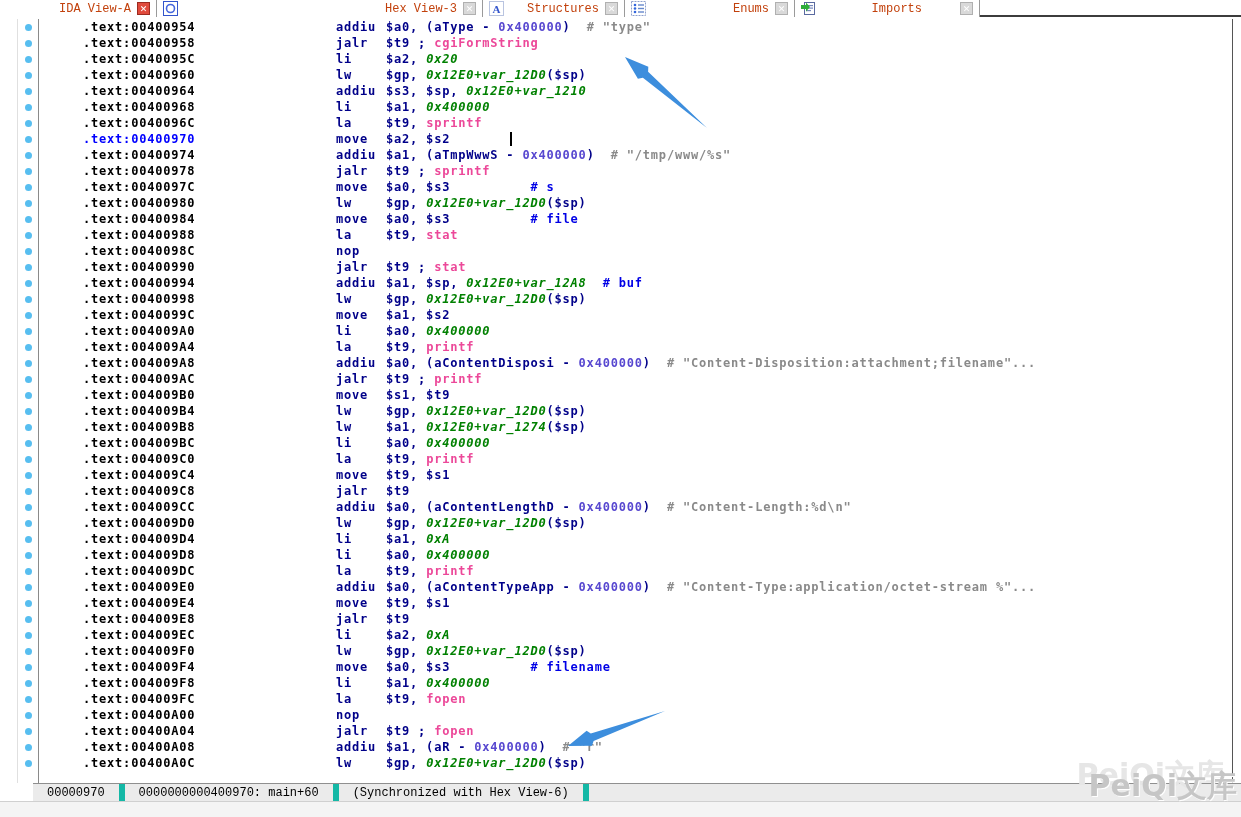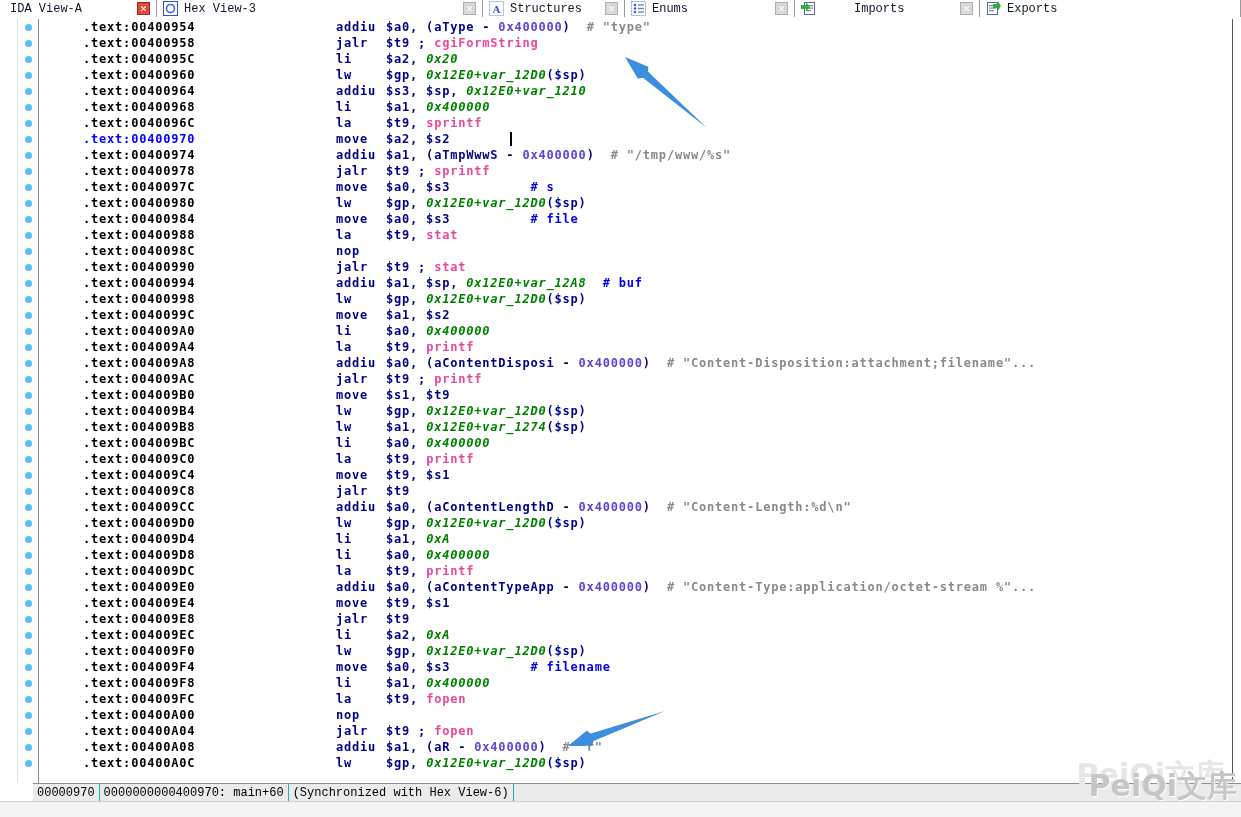--- a/index.html
+++ b/index.html
@@ -4,22 +4,22 @@
 <style>
   * { margin:0; padding:0; box-sizing:border-box; }
   html,body { width:1241px; height:817px; overflow:hidden; background:#ffffff;
               font-family:"Liberation Sans", sans-serif; }
 
   
   .tabbar { position:absolute; left:0; top:0; width:1241px; height:17px;
             display:flex; background:#ffffff; border-bottom:2px solid #3c3c3c; }
   .tab { position:relative; height:17px; display:flex; align-items:center;
          border-right:1px solid #9a9a9a; background:#ffffff; padding:0 4px; }
-  .tab .tlabel { flex:1; text-align:left; font:12px "Liberation Mono", monospace;
-                 color:#0f172a; white-space:nowrap; padding:0 6px; }
+  .tab .tlabel { flex:1; text-align:right; font:12px "Liberation Mono", monospace;
+                 color:#c2410c; white-space:nowrap; padding:0 6px; }
   .tab .ticon { width:15px; height:15px; flex:0 0 15px; margin-left:2px; }
   .closebox { width:13px; height:13px; flex:0 0 13px; display:flex; align-items:center;
               justify-content:center; font:bold 9px "DejaVu Sans", sans-serif;
               color:#ffffff; margin-right:2px; }
   .closebox.red  { background:#e04a3c; border:1px solid #9c2a20; }
   .closebox.gray { background:#d9d9d9; border:1px solid #b0b0b0; }
 
   
   .panel { position:absolute; left:17px; top:19px; width:1216px; height:764px;
            background:#ffffff; border-left:1px solid #e0e0e0; border-right:1px solid #555; }
@@ -40,21 +40,21 @@
   .t-v { color:#5848d0; }
   .t-f { color:#ec4899; }
   .t-c { color:#8a8a8a; }
   .t-b { color:#0000e6; }
   .caret { position:absolute; top:1px; width:2px; height:14px; background:#000; }
 
   
   .statusbar { position:absolute; left:33px; top:783px; width:1208px; height:18px;
                background:#ebebeb; border-top:1px solid #8f8f8f; display:flex;
                align-items:center; font:12px "Liberation Mono", monospace; color:#000; }
-  .scell { padding:0 4px; border-right:1px solid #14b8a6; height:100%;
+  .scell { padding:0 14px; border-right:6px solid #14b8a6; height:100%;
            display:flex; align-items:center; white-space:nowrap; }
   .bottomstrip { position:absolute; left:0; top:801px; width:1241px; height:16px;
                  background:#f4f4f4; border-top:1px solid #d0d0d0; }
   .leftgutter-bottom { position:absolute; left:0; top:783px; width:33px; height:18px; background:#ffffff; }
 
   
   .arrow-svg { position:absolute; pointer-events:none; }
   .watermark-wrap { position:absolute; right:4px; bottom:10px; z-index:50; pointer-events:none; }
   .wm { font:bold 30px "DejaVu Sans", sans-serif; white-space:nowrap; }
   .wm.ghost { position:absolute; left:-12px; top:-11px; color:#e6e6e6; }
@@ -101,30 +101,20 @@
       <span class="ticon"><svg viewBox="0 0 15 15">
           <rect x="3.5" y="1.5" width="10" height="12" fill="#fff" stroke="#5a6aa0"></rect>
           <rect x="5" y="4" width="7" height="1.2" fill="#7788bb"></rect>
           <rect x="5" y="6.5" width="7" height="1.2" fill="#7788bb"></rect>
           <rect x="5" y="9" width="5" height="1.2" fill="#7788bb"></rect>
           <polygon points="0,4 5,4 5,1.5 9,6 5,10.5 5,8 0,8" fill="#2fae3a"></polygon>
         </svg></span>
       <span class="tlabel">Imports</span>
       <span class="closebox gray">✕</span>
     </div>
-    <div class="tab" style="width: 261px;">
-      <span class="ticon"><svg viewBox="0 0 15 15">
-          <rect x="1.5" y="1.5" width="10" height="12" fill="#fff" stroke="#5a6aa0"></rect>
-          <rect x="3" y="4" width="7" height="1.2" fill="#7788bb"></rect>
-          <rect x="3" y="6.5" width="7" height="1.2" fill="#7788bb"></rect>
-          <rect x="3" y="9" width="5" height="1.2" fill="#7788bb"></rect>
-          <polygon points="7,3 12,3 12,0.5 15,5 12,9.5 12,7 7,7" fill="#2fae3a"></polygon>
-        </svg></span>
-      <span class="tlabel">Exports</span>
-    </div>
   </div>
 
 <div class="panel">
   <div class="gutter" id="gutter">
       <div class="dotrow">
         <div class="dot"></div>
       </div>
       <div class="dotrow">
         <div class="dot"></div>
       </div>

